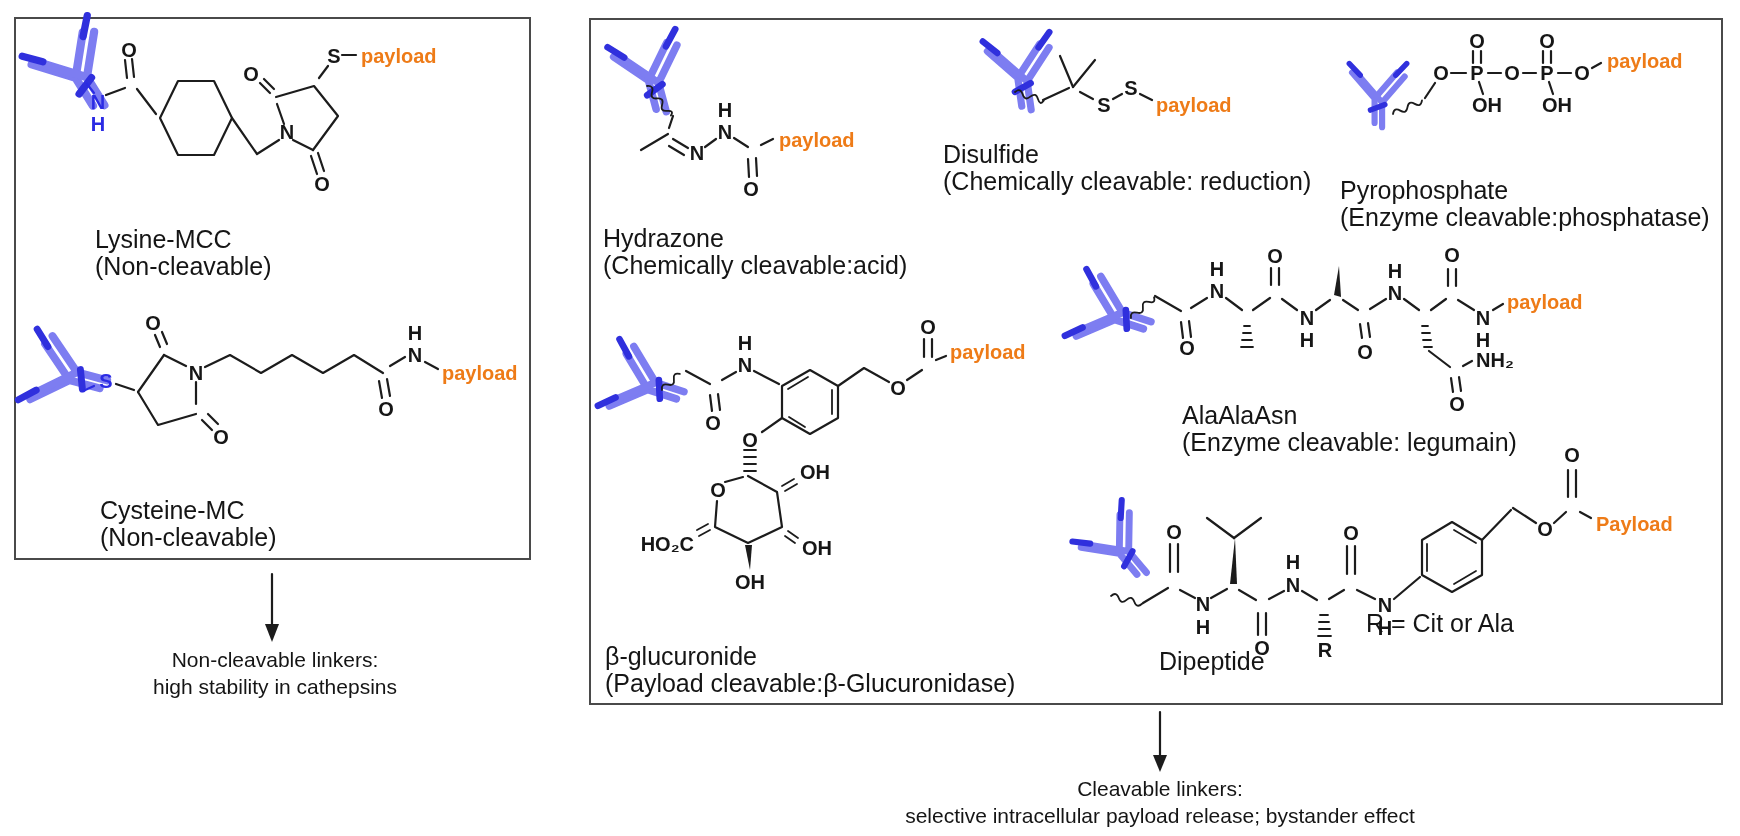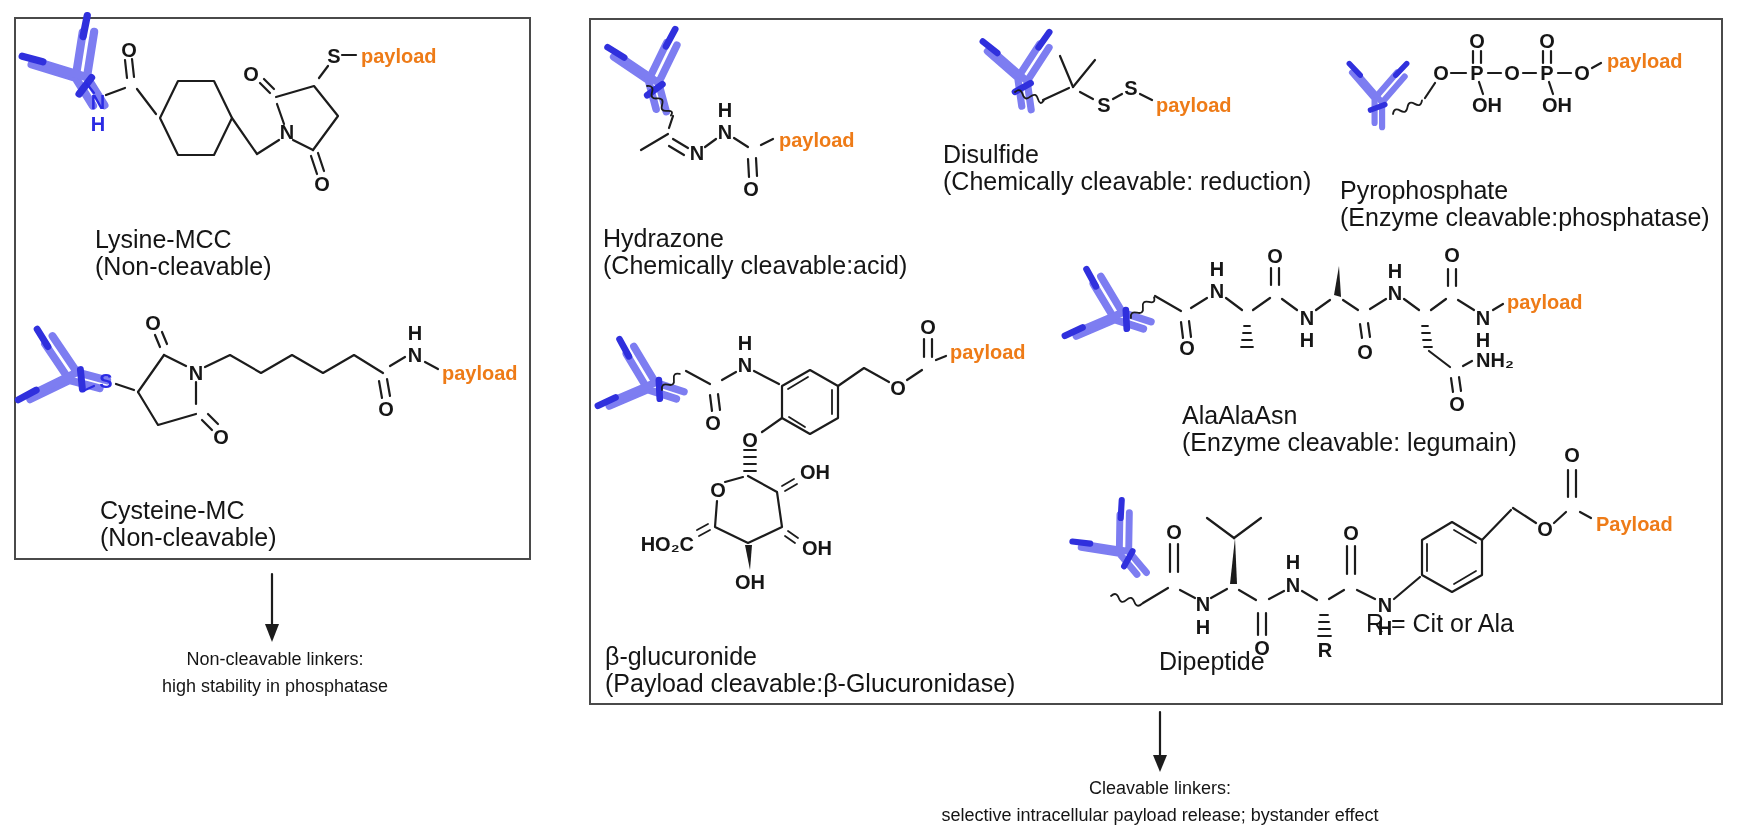--- a/index.html
+++ b/index.html
@@ -2,21 +2,21 @@
 <html style="--antibody-light: #7d7df1; --antibody-dark: #3030dd; --payload-orange: #ee7b17; --bond: #1c1c1c; --hetero-blue: #2b2be4; --box-border: #4a4a4a;"><head>
 <meta charset="utf-8">
 <style>
   *{margin:0;padding:0;box-sizing:border-box}
   html,body{background:#ffffff}
   .canvas{position:relative;width:1740px;height:836px;background:#fff;
           font-family:"Liberation Sans",sans-serif;color:#161616;overflow:hidden}
   .box{position:absolute;border:2px solid var(--box-border,#4a4a4a);background:transparent}
   .slabel{position:absolute;font-size:25px;line-height:27px;color:#151515;white-space:nowrap}
   .slabel.center{text-align:left;white-space:normal}
-  .summary{position:absolute;font-size:18px;line-height:27px;color:#151515;text-align:center}
+  .summary{position:absolute;font-size:21px;line-height:27px;color:#151515;text-align:center}
   svg.struct,svg.arrow{position:absolute;overflow:visible}
   svg text{font-family:"Liberation Sans",sans-serif}
   .bd{stroke:var(--bond,#1c1c1c);stroke-width:2.2;fill:none;stroke-linecap:round;stroke-linejoin:round}
   .bd2{stroke:var(--bond,#1c1c1c);stroke-width:1.8;fill:none;stroke-linecap:round}
   .bluestroke{stroke:var(--hetero-blue,#2b2be4)}
   .at{font-size:20px;font-weight:bold;fill:#161616;text-anchor:middle;dominant-baseline:central}
   .ats{text-anchor:start}
   .ate{text-anchor:end}
   .blue{fill:var(--hetero-blue,#2b2be4)}
   .pay{font-size:20px;font-weight:bold;fill:var(--payload-orange,#ee7b17);
@@ -120,21 +120,21 @@
     <div>Cysteine-MC</div>
     <div>(Non-cleavable)</div>
   </div>
 
   <svg class="arrow" style="left:262px;top:574px" width="20" height="70" viewBox="0 0 20 70">
     <line class="bd" x1="10" y1="0" x2="10" y2="52"></line>
     <polygon points="3,50 17,50 10,68" fill="#1c1c1c"></polygon>
   </svg>
   <div class="summary" style="left:80px;top:646px;width:390px">
     <div>Non-cleavable linkers:</div>
-    <div>high stability in phosphatase</div>
+    <div>high stability in cathepsins</div>
   </div>
 
   <div class="box" style="left:589px;top:18px;width:1134px;height:687px"></div>
 
   <svg class="struct" style="left:595px;top:28px" width="280" height="200" viewBox="0 0 280 200">
     <g transform="translate(6,-2) rotate(-15 50 48)">
       <use href="#ab" width="100" height="96"></use>
     </g>
     <g>
       <g transform="translate(52,58) rotate(51)">

